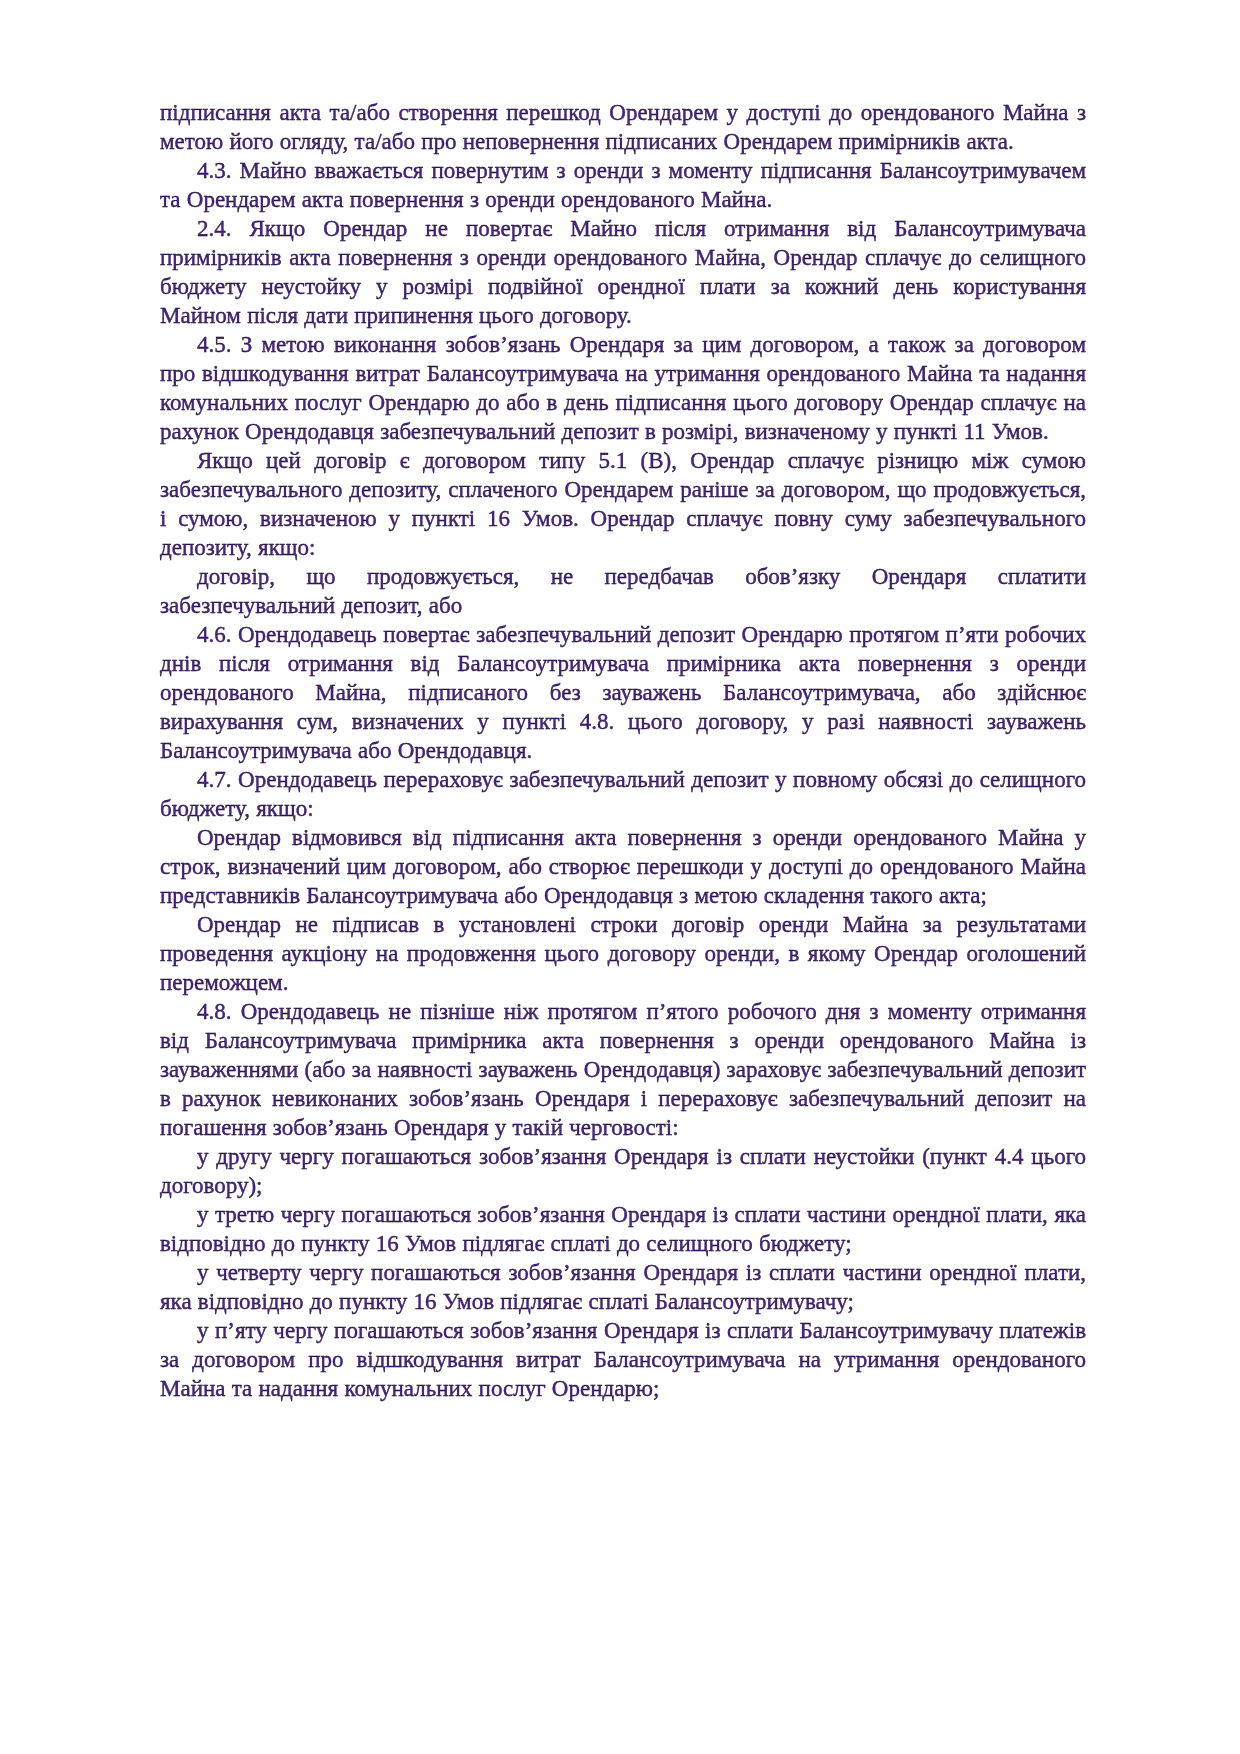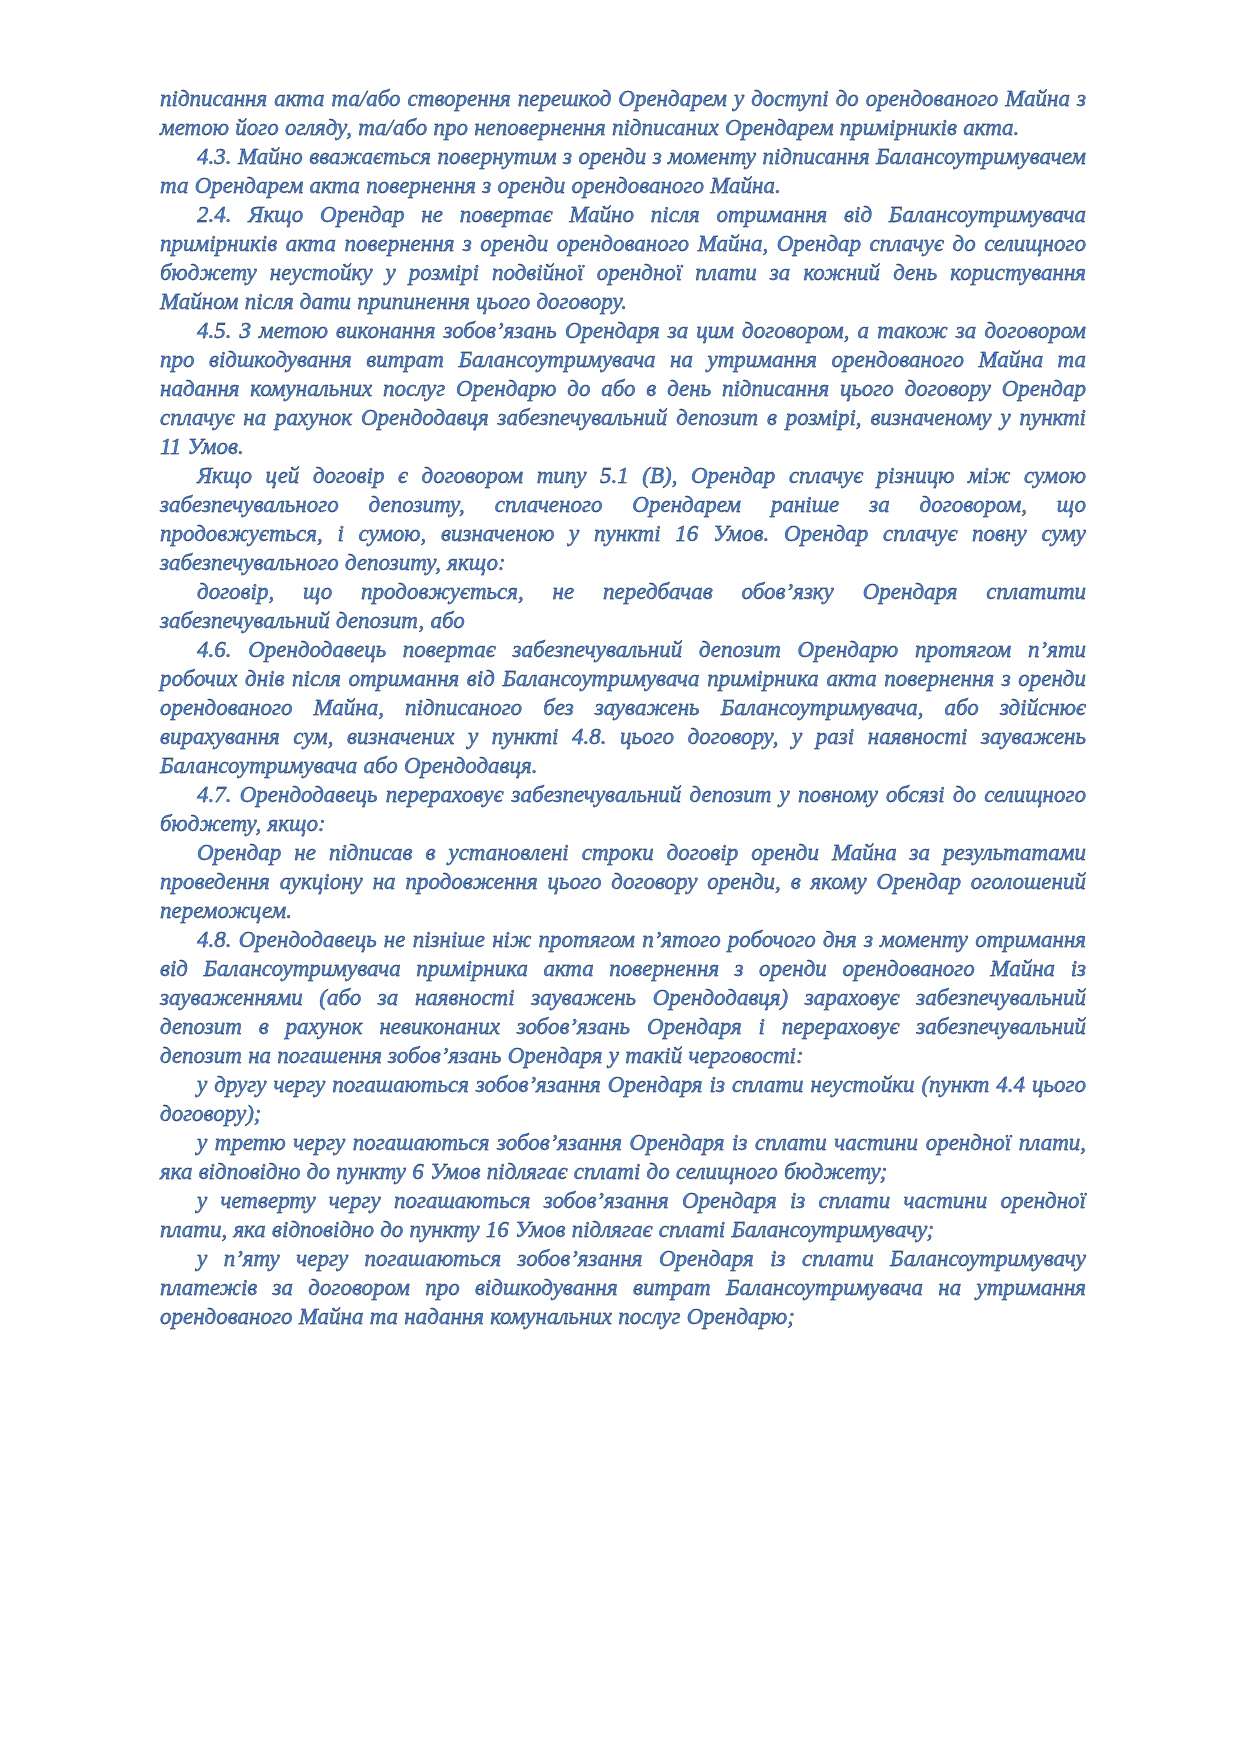--- a/index.html
+++ b/index.html
@@ -15,27 +15,26 @@
     font-family: "Liberation Serif", serif;
   }
   .page {
     position: absolute;
     inset: 0;
     background: #ffffff;
   }
   .text-block {
     position: absolute;
     left: 160px;
-    top: 84px;
+    top: 98px;
     width: 926px;
-    color: #3b82f6;
+    color: #4c1d95;
     font-size: 23px;
     line-height: 29px;
     text-align: justify;
-    font-style: italic;
     -webkit-text-stroke: 0.35px #0a0a0a;
   }
   .para {
     margin: 0;
     padding: 0;
     word-spacing: 0.5px;
   }
   .para.indent {
     text-indent: 37px;
   }
@@ -46,20 +45,21 @@
 <div class="page">
   <div class="text-block">
       <p class="para">підписання акта та/або створення перешкод Орендарем у доступі до орендованого Майна з метою його огляду, та/або про неповернення підписаних Орендарем примірників акта.</p>
       <p class="para indent">4.3. Майно вважається повернутим з оренди з моменту підписання Балансоутримувачем та Орендарем акта повернення з оренди орендованого Майна.</p>
       <p class="para indent">2.4. Якщо Орендар не повертає Майно після отримання від Балансоутримувача примірників акта повернення з оренди орендованого Майна, Орендар сплачує до селищного бюджету неустойку у розмірі подвійної орендної плати за кожний день користування Майном після дати припинення цього договору.</p>
       <p class="para indent">4.5. З метою виконання зобов’язань Орендаря за цим договором, а також за договором про відшкодування витрат Балансоутримувача на утримання орендованого Майна та надання комунальних послуг Орендарю до або в день підписання цього договору Орендар сплачує на рахунок Орендодавця забезпечувальний депозит в розмірі, визначеному у пункті 11 Умов.</p>
       <p class="para indent">Якщо цей договір є договором типу 5.1 (В), Орендар сплачує різницю між сумою забезпечувального депозиту, сплаченого Орендарем раніше за договором, що продовжується, і сумою, визначеною у пункті 16 Умов. Орендар сплачує повну суму забезпечувального депозиту, якщо:</p>
       <p class="para indent">договір, що продовжується, не передбачав обов’язку Орендаря сплатити забезпечувальний депозит, або</p>
       <p class="para indent">4.6. Орендодавець повертає забезпечувальний депозит Орендарю протягом п’яти робочих днів після отримання від Балансоутримувача примірника акта повернення з оренди орендованого Майна, підписаного без зауважень Балансоутримувача, або здійснює вирахування сум, визначених у пункті 4.8. цього договору, у разі наявності зауважень Балансоутримувача або Орендодавця.</p>
       <p class="para indent">4.7. Орендодавець перераховує забезпечувальний депозит у повному обсязі до селищного бюджету, якщо:</p>
+      <p class="para indent">Орендар відмовився від підписання акта повернення з оренди орендованого Майна у строк, визначений цим договором, або створює перешкоди у доступі до орендованого Майна представників Балансоутримувача або Орендодавця з метою складення такого акта;</p>
       <p class="para indent">Орендар не підписав в установлені строки договір оренди Майна за результатами проведення аукціону на продовження цього договору оренди, в якому Орендар оголошений переможцем.</p>
       <p class="para indent">4.8. Орендодавець не пізніше ніж протягом п’ятого робочого дня з моменту отримання від Балансоутримувача примірника акта повернення з оренди орендованого Майна із зауваженнями (або за наявності зауважень Орендодавця) зараховує забезпечувальний депозит в рахунок невиконаних зобов’язань Орендаря і перераховує забезпечувальний депозит на погашення зобов’язань Орендаря у такій черговості:</p>
       <p class="para indent">у другу чергу погашаються зобов’язання Орендаря із сплати неустойки (пункт 4.4 цього договору);</p>
-      <p class="para indent">у третю чергу погашаються зобов’язання Орендаря із сплати частини орендної плати, яка відповідно до пункту 6 Умов підлягає сплаті до селищного бюджету;</p>
+      <p class="para indent">у третю чергу погашаються зобов’язання Орендаря із сплати частини орендної плати, яка відповідно до пункту 16 Умов підлягає сплаті до селищного бюджету;</p>
       <p class="para indent">у четверту чергу погашаються зобов’язання Орендаря із сплати частини орендної плати, яка відповідно до пункту 16 Умов підлягає сплаті Балансоутримувачу;</p>
       <p class="para indent">у п’яту чергу погашаються зобов’язання Орендаря із сплати Балансоутримувачу платежів за договором про відшкодування витрат Балансоутримувача на утримання орендованого Майна та надання комунальних послуг Орендарю;</p>
     </div>
 </div>
 
 </body></html>

